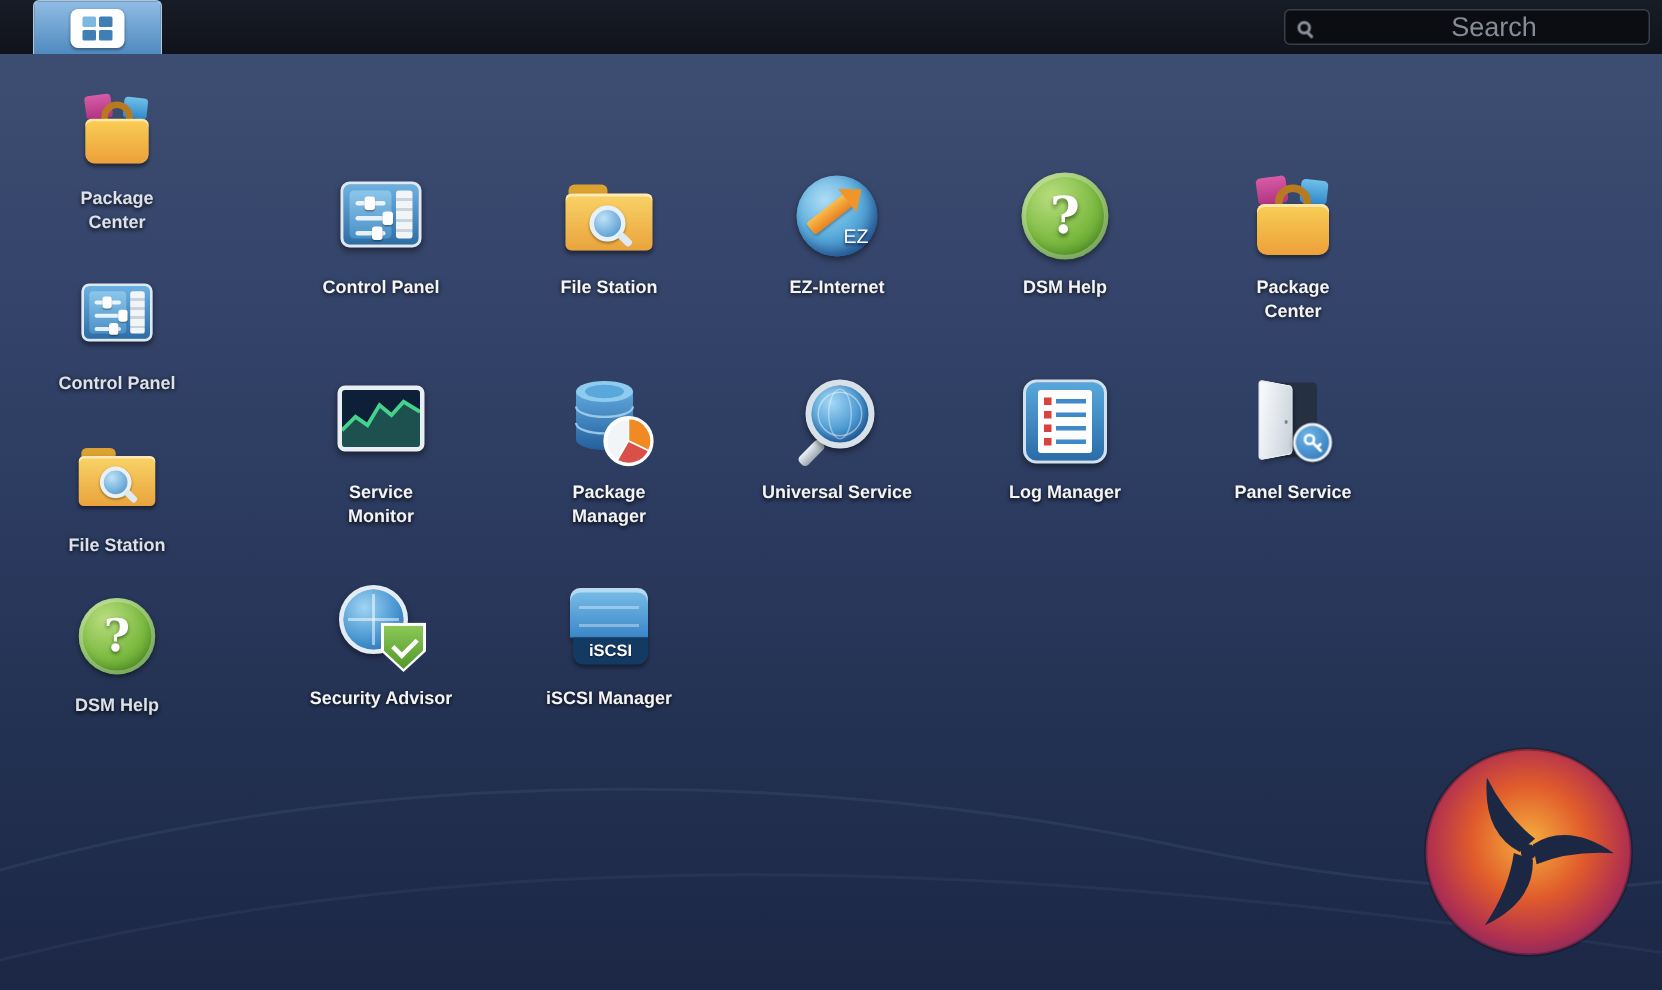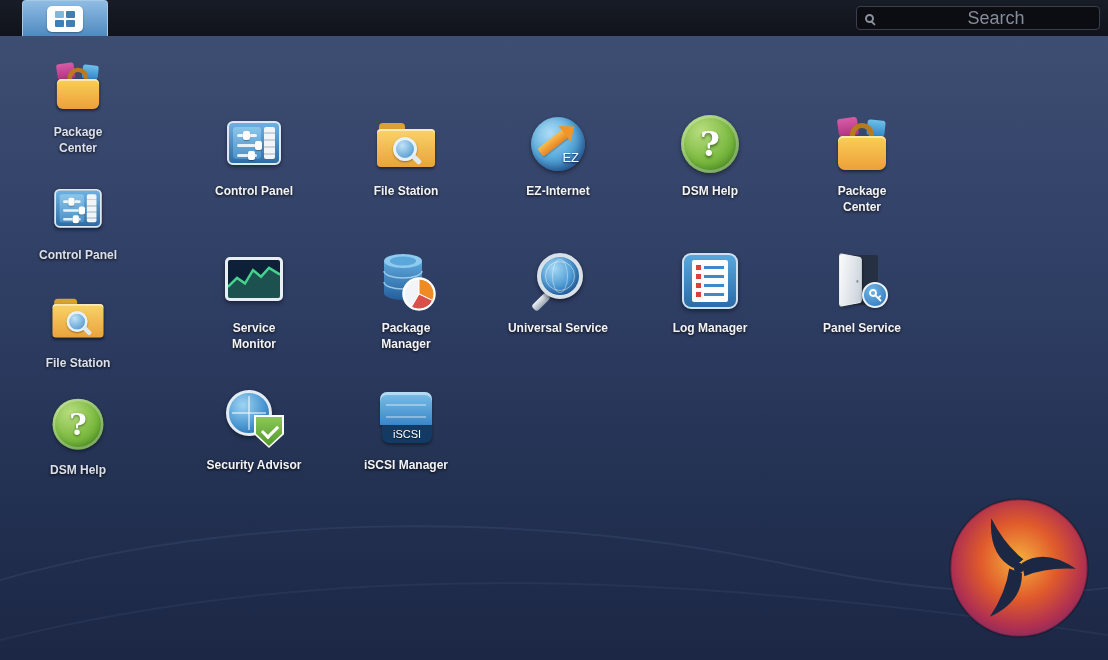--- a/index.html
+++ b/index.html
@@ -147,21 +147,21 @@
   .sup-mic { position:absolute; left:16px; top:31px; width:3px; height:11px; background:#2e3640; border-radius:2px; transform:rotate(28deg); }
   .sup-mic::after { content:""; position:absolute; left:-2px; bottom:-3px; width:6px; height:4px; background:#2e3640; border-radius:2px; }
 
   
   .iscsi-top { position:absolute; left:6px; right:6px; top:6px; height:33px;
     background:linear-gradient(#7cc0e8,#3a86c8); border-radius:7px 7px 0 0;
     box-shadow:inset 0 3px 0 rgba(255,255,255,.45), 0 2px 3px rgba(0,0,0,.35); }
   .iscsi-top::after { content:""; position:absolute; left:6px; right:6px; top:12px; height:10px;
     border-top:2px solid rgba(255,255,255,.35); border-bottom:2px solid rgba(255,255,255,.35); }
   .iscsi-band { position:absolute; left:8px; right:6px; top:39px; height:18px; background:#123a63; border-radius:0 0 7px 7px;
-    color:#fff; font-weight:400; font-size:11px; display:flex; align-items:center; justify-content:center;
+    color:#fff; font-weight:700; font-size:11px; display:flex; align-items:center; justify-content:center;
     text-shadow:0 1px 1px rgba(0,0,0,.6); box-shadow:0 2px 3px rgba(0,0,0,.4); }
 
   
   .syno-logo { position:absolute; right:16px; bottom:18px; width:146px; height:148px; }
 </style>
 </head>
 <body>
 
 <div class="topbar">
   <div class="main-menu-tab">

